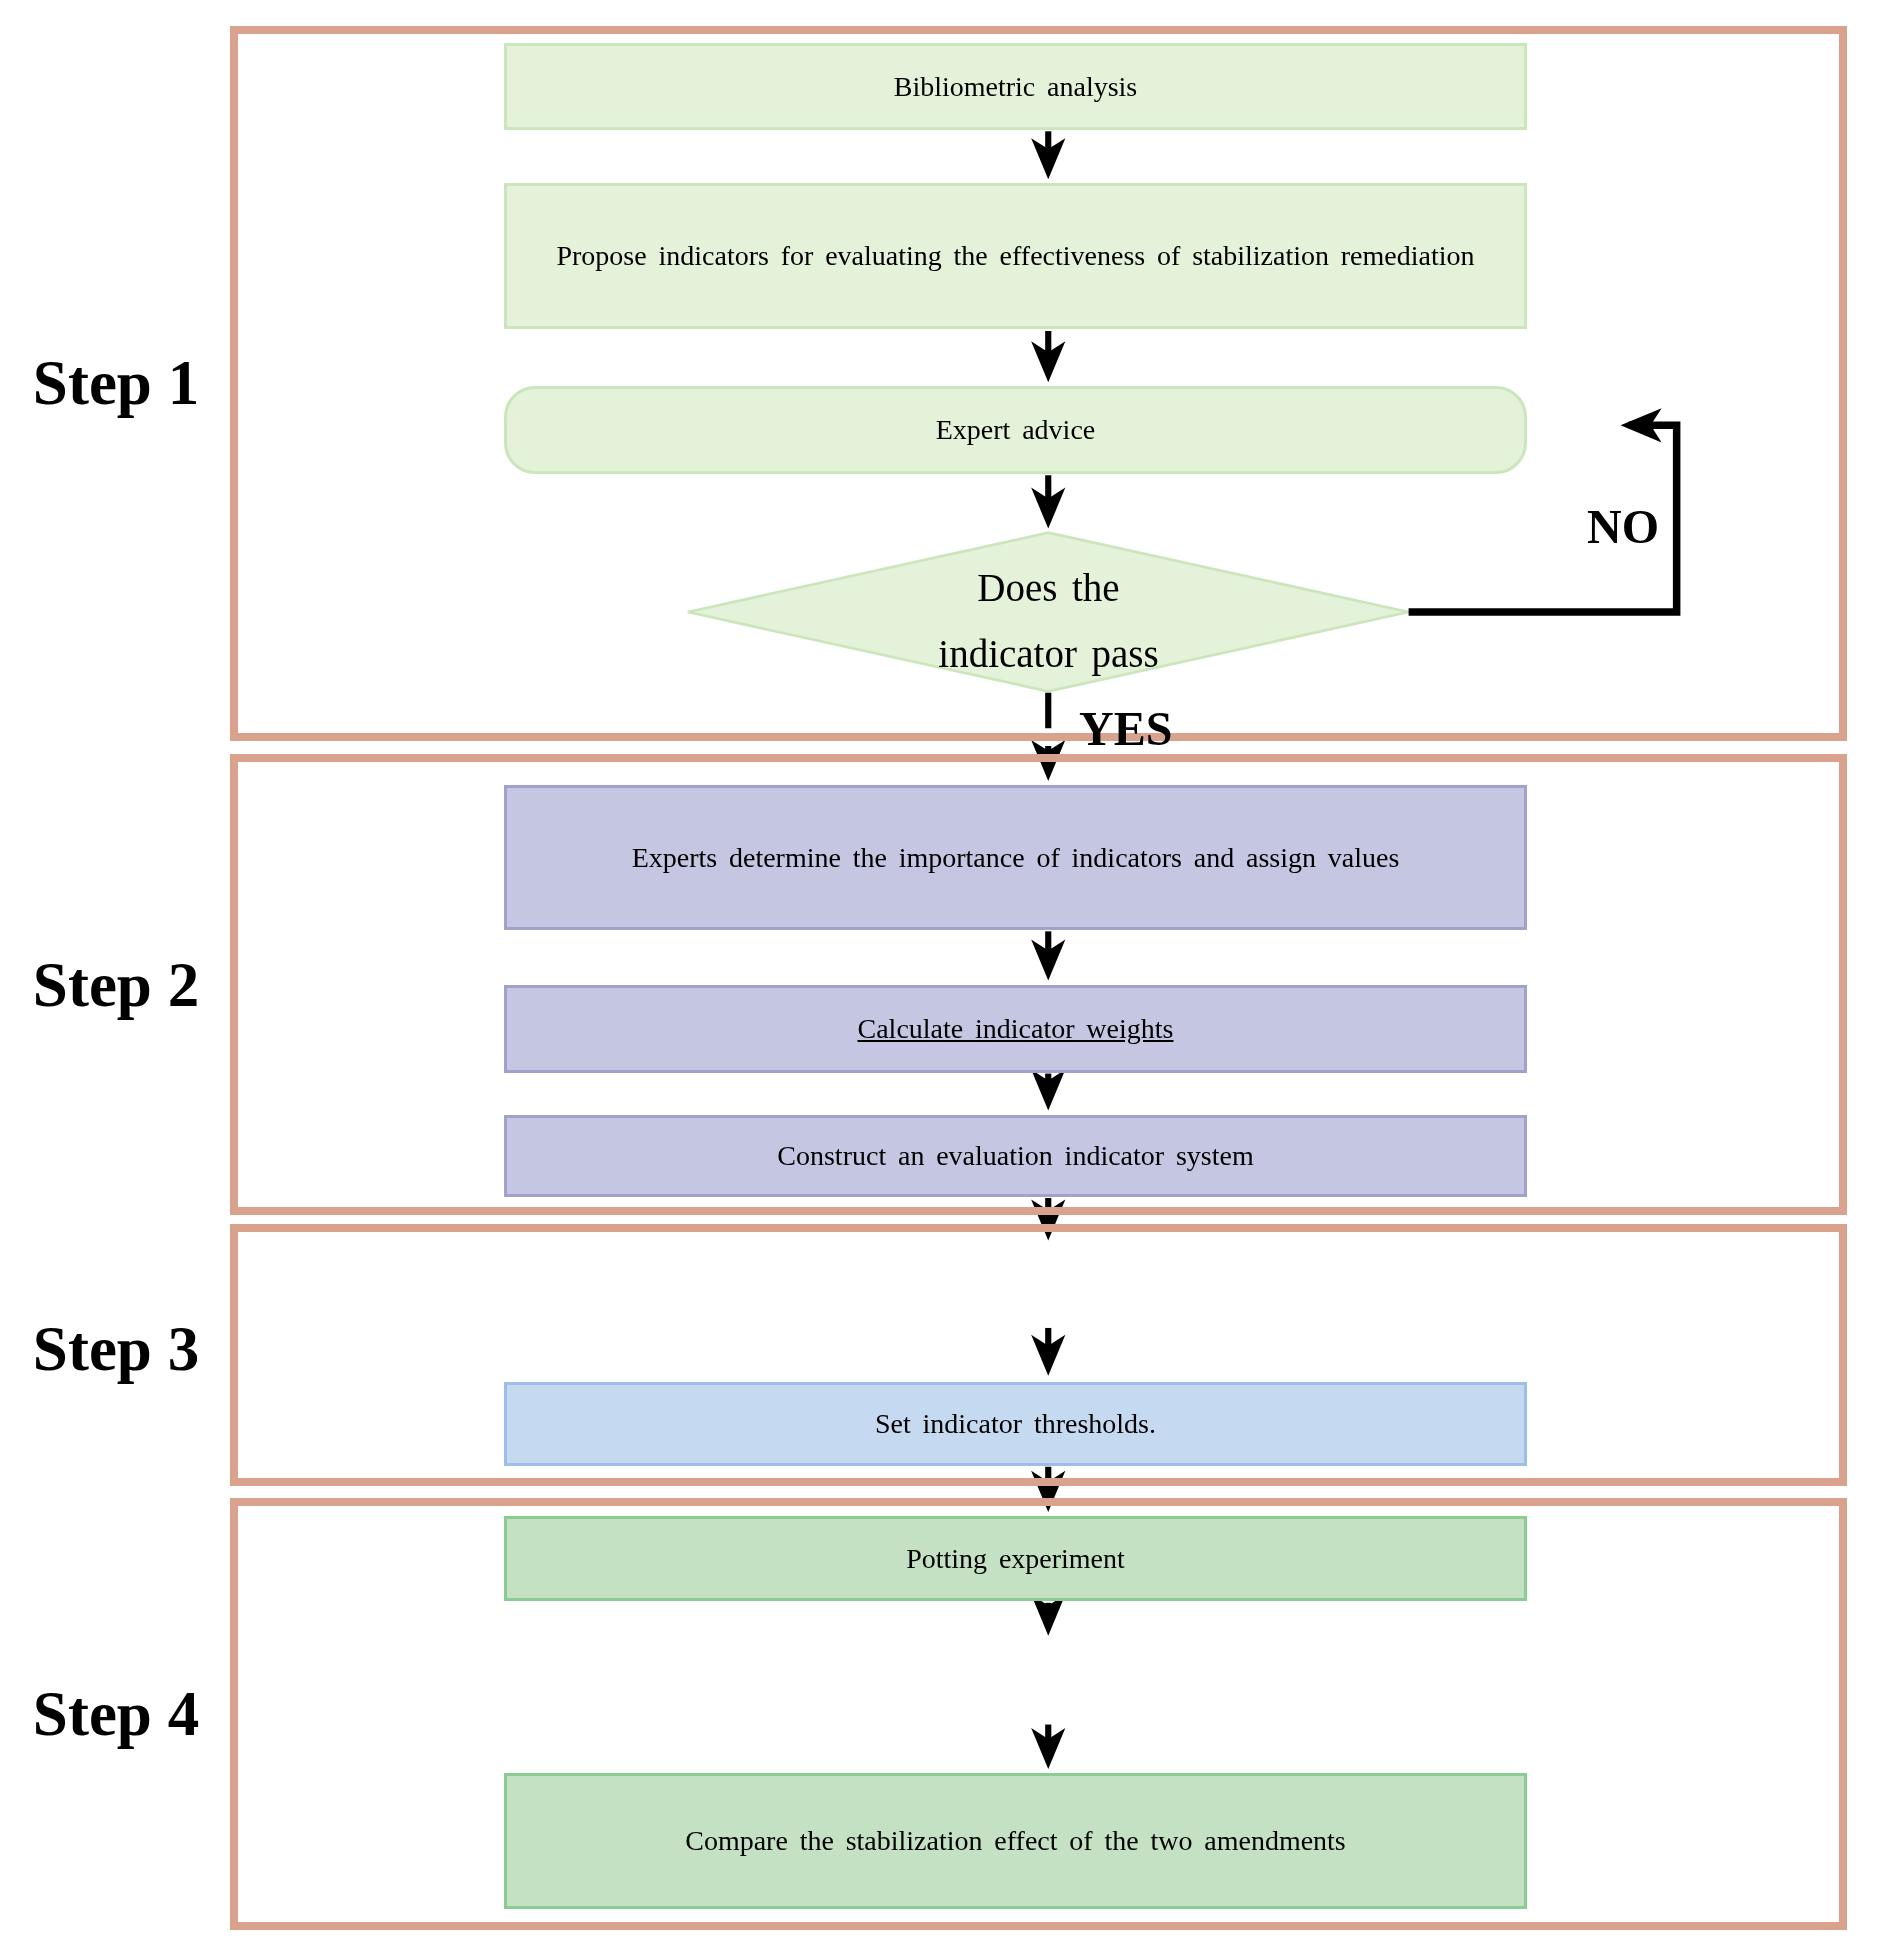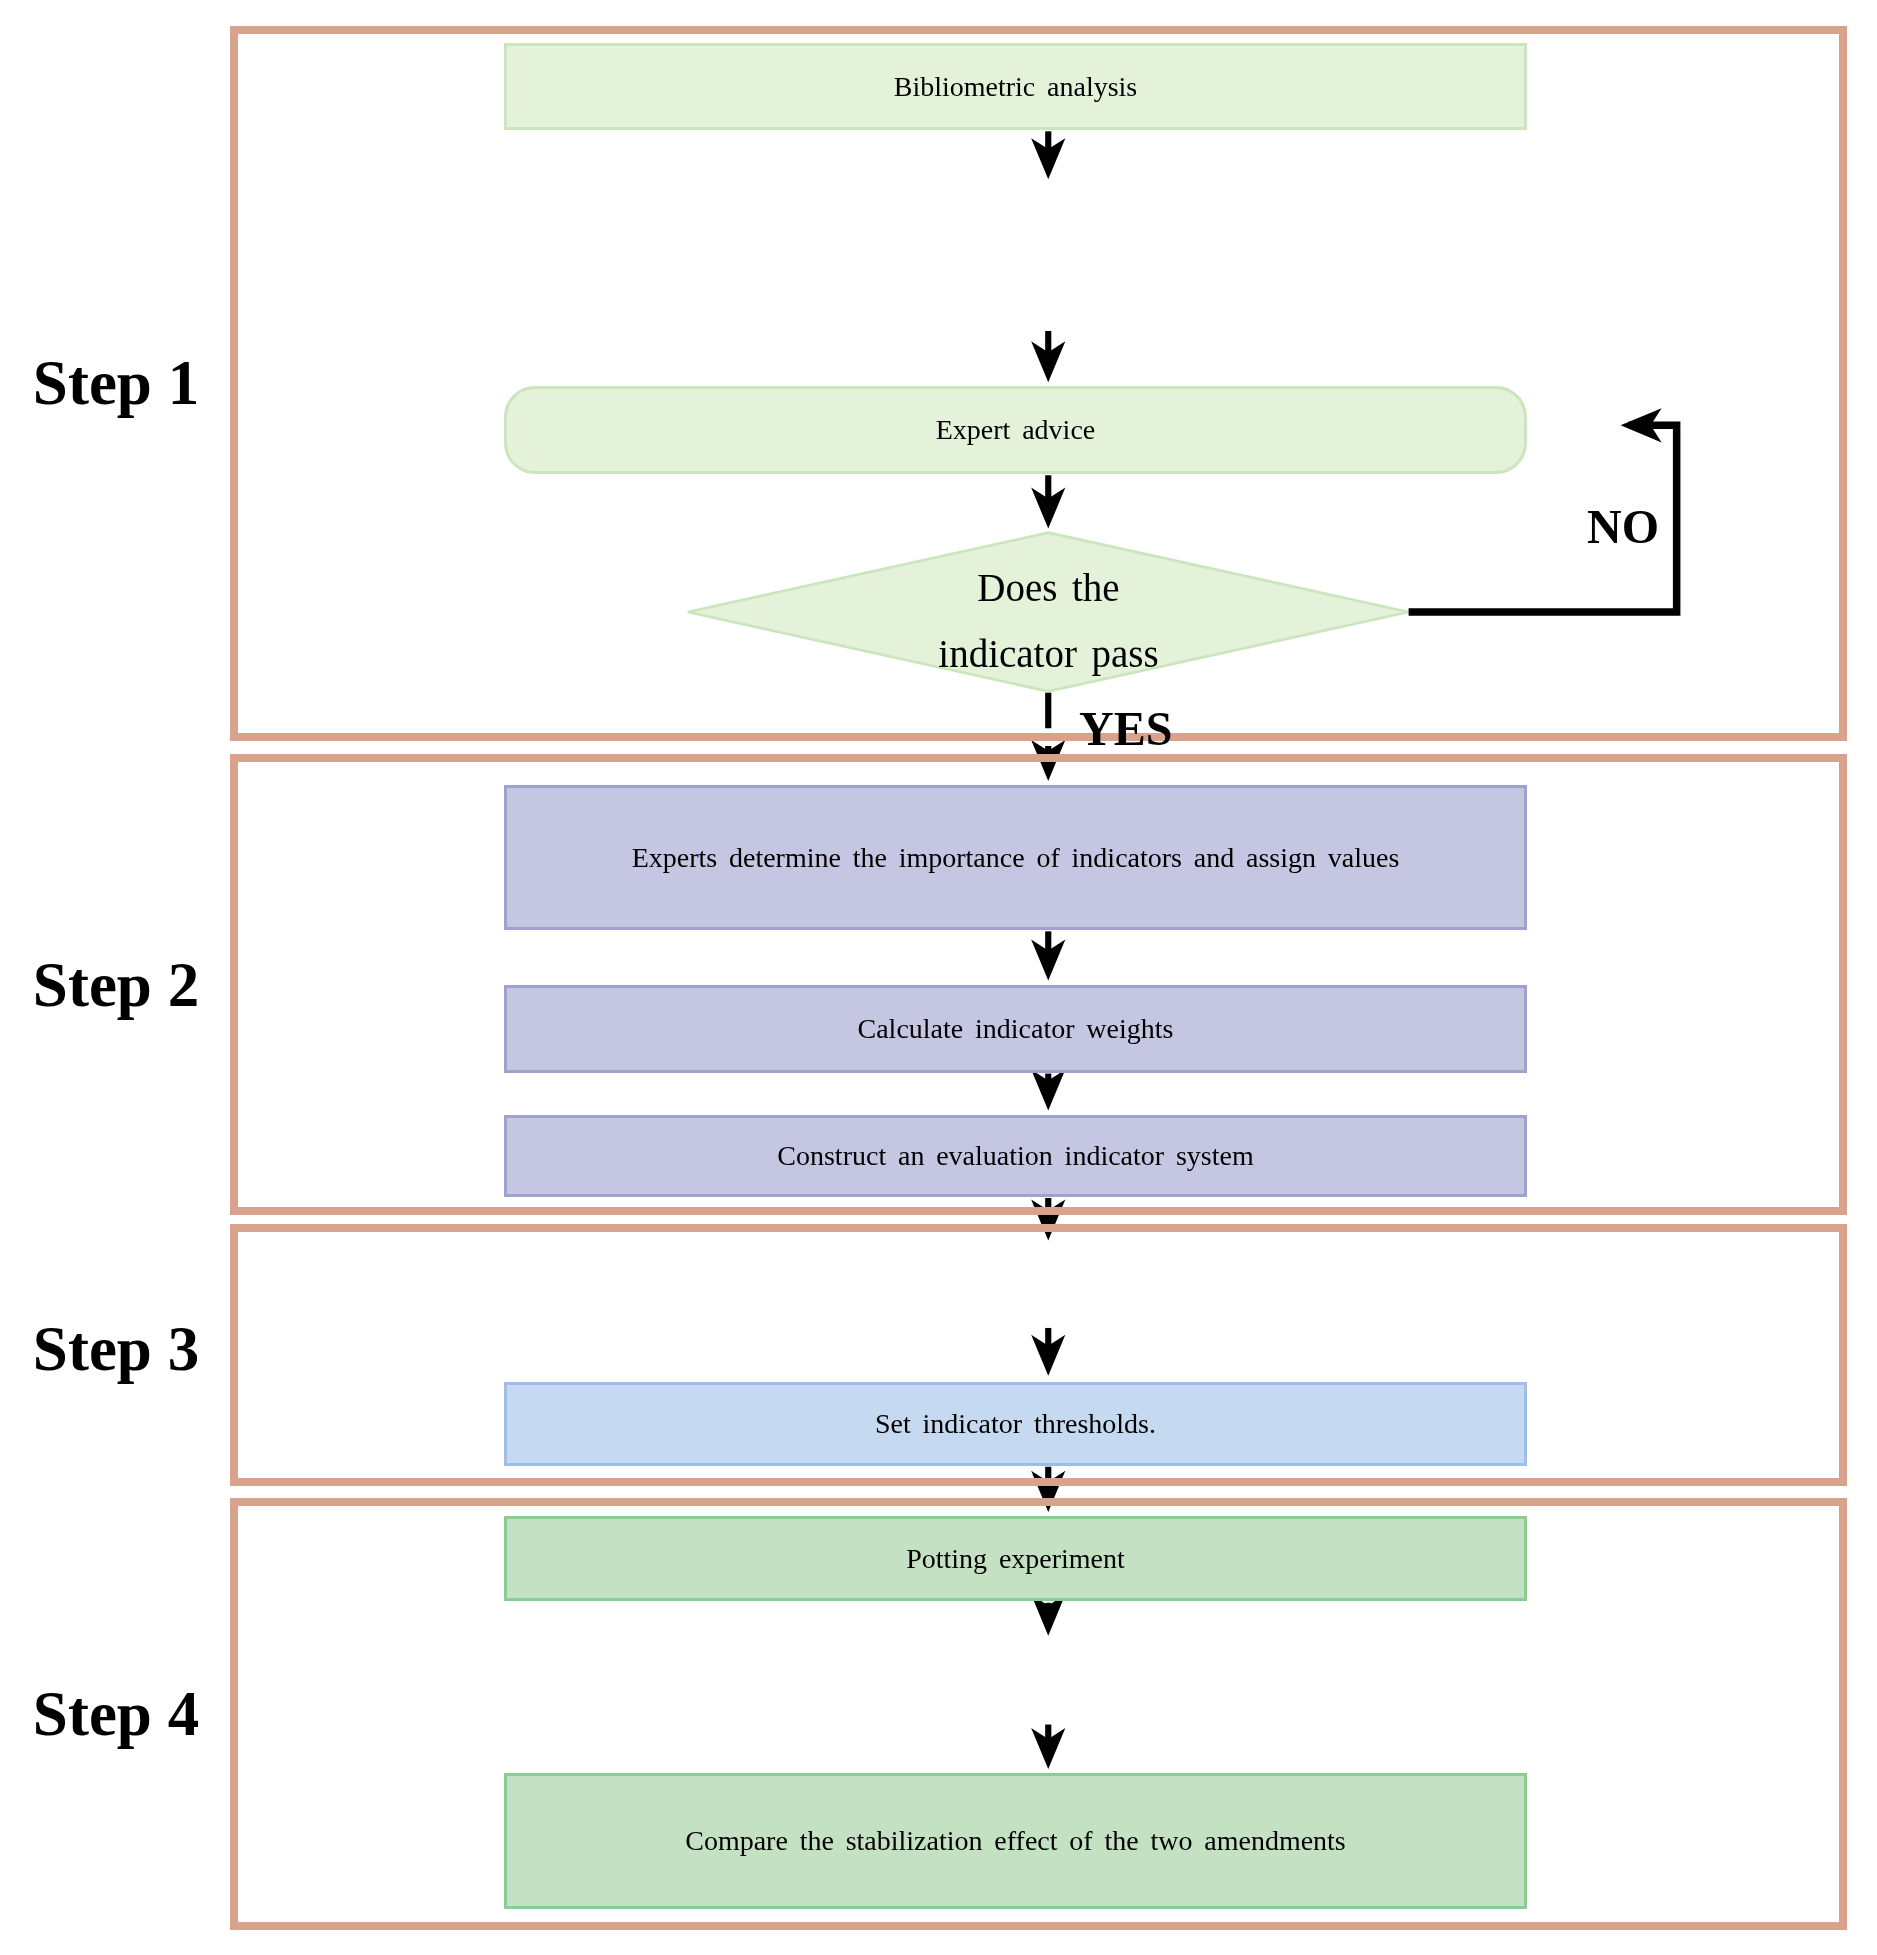--- a/index.html
+++ b/index.html
@@ -37,21 +37,21 @@
           font-size:28px; line-height:60px; word-spacing:4.8px; padding:0 31px; }
   .green1 { background:var(--green1-fill); border:3.4px solid var(--green1-border); }
   .purple { background:var(--purple-fill); border:3.4px solid var(--purple-border); }
   .blue   { background:var(--blue-fill);   border:3.4px solid var(--blue-border);   }
   .green2 { background:var(--green2-fill); border:3.4px solid var(--green2-border); }
 
   .b1 { top:43px;   height:87px; }
   .b2 { top:183px;  height:146px; }
   .b3 { top:386px;  height:88px;border-radius:31px; }
   .p1 { top:785px; height:145px; }
-  .p2 { top:985px; height:88px; }
+  .p2 { top:985px; height:88px;text-decoration:underline; }
   .p3 { top:1115px; height:82px; }
   .f1 { top:1243px; height:83px; }
   .f2 { top:1382px; height:84px; }
   .g1 { top:1516px; height:85px; }
   .g2 { top:1639px; height:85px; }
   .g3 { top:1773px; height:136px; }
 
   
   .diamond-text { position:absolute; left:775px; top:555px; width:547px; z-index:3;
                   text-align:center; font-size:39px; line-height:66px; word-spacing:4.8px; }
@@ -112,20 +112,21 @@
   <div class="group s2"></div>
   <div class="group s3"></div>
   <div class="group s4"></div>
 
   <div class="step-label l1">Step 1</div>
   <div class="step-label l2">Step 2</div>
   <div class="step-label l3">Step 3</div>
   <div class="step-label l4">Step 4</div>
 
   <div class="node green1 b1">Bibliometric analysis</div>
+  <div class="node green1 b2">Propose indicators for evaluating the effectiveness of stabilization remediation</div>
   <div class="node green1 b3">Expert advice</div>
 
   <div class="diamond-text">
     <span>Does the</span>
     <span>indicator pass</span>
   </div>
   <div class="yn yes-label">YES</div>
   <div class="yn no-label">NO</div>
 
   <div class="node purple p1">Experts determine the importance of indicators and assign values</div>

